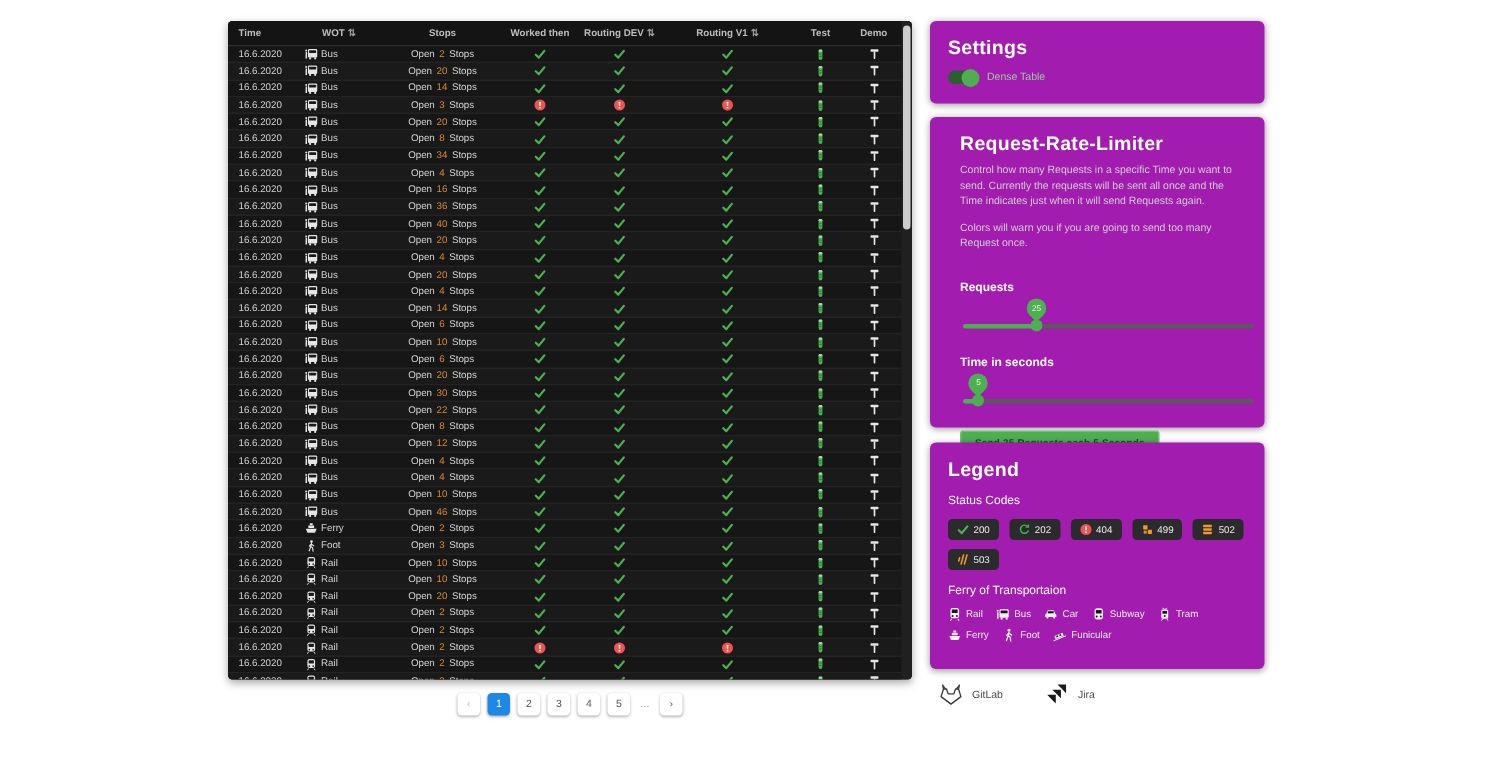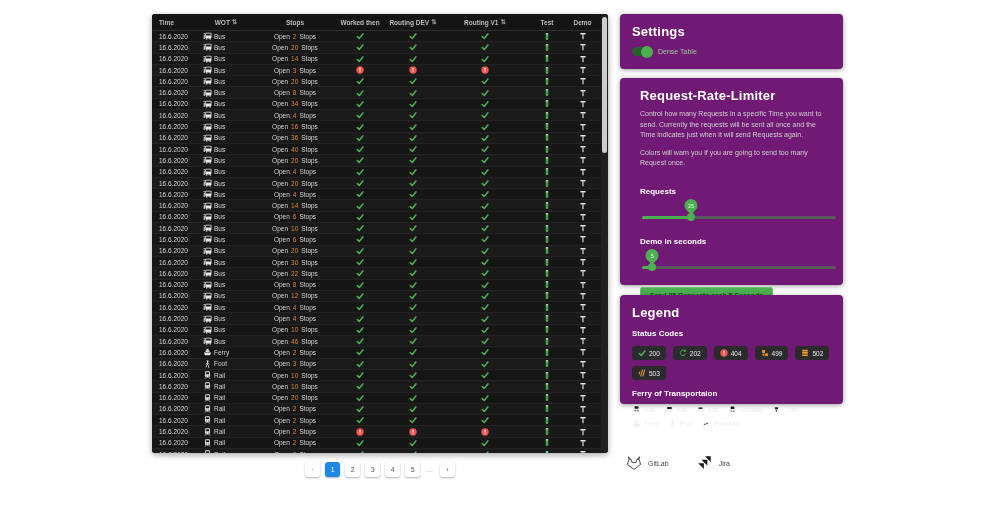--- a/index.html
+++ b/index.html
@@ -39,21 +39,21 @@
   .pagination { position:absolute; left:152px; top:460px; width:456px; height:18px;
                 display:flex; align-items:center; justify-content:center; gap:5px; }
   .pgbtn { min-width:15px; height:15px; padding:0 3px; display:flex; align-items:center;
            justify-content:center; background:#fff; border-radius:3px; font-size:7px;
            color:#555; box-shadow:0 1px 2px rgba(0,0,0,.3); cursor:pointer; }
   .pgbtn.active { background:var(--blue); color:#fff; }
   .pgbtn.muted { color:#bbb; }
   .pg-ellipsis { font-size:7px; color:#999; padding:0 2px; }
 
   
-  .panel { position:absolute; left:620px; width:223px; background:#701a75; color:#fff;
+  .panel { position:absolute; left:620px; width:223px; background:#a21caf; color:#fff;
            border-radius:4px; box-shadow:0 1px 5px rgba(0,0,0,.4); padding:10px 12px; }
   .panel h2 { font-size:13px; font-weight:bold; letter-spacing:.2px; }
   #settings-panel { top:14px; height:55px; }
   .toggle-row { display:flex; align-items:center; gap:6px; margin-top:8px; }
   .toggle { position:relative; width:20px; height:9px; background:#2c5e2f; border-radius:5px;
             cursor:pointer; }
   .toggle .knob { position:absolute; right:-1px; top:-1.5px; width:12px; height:12px;
                   border-radius:50%; background:var(--green); }
   .toggle-label { font-size:7px; color:#9ccc9c; }
 
@@ -69,22 +69,22 @@
                  background:var(--green); transform:translateX(-50%); }
   .slider .balloon { position:absolute; top:-17px; width:13px; height:13px;
                      background:var(--green); border-radius:50% 50% 50% 0;
                      transform:translateX(-50%) rotate(-45deg); display:flex;
                      align-items:center; justify-content:center; }
   .slider .balloon span { transform:rotate(45deg); font-size:5.5px; color:#eaffea; }
   .send-btn { margin-top:16px; display:inline-block; background:var(--green);
               border:1px solid #71c173; color:#135119; font-size:6.5px; font-weight:bold;
               padding:4px 9px; border-radius:2px; cursor:pointer; letter-spacing:.2px; }
 
-  #legend-panel { top:295px; height:109px; }
-  .sub-title { font-size:8px; font-weight:bold; margin-top:9px; }
+  #legend-panel { top:295px; height:151px; }
+  .sub-title { font-size:8px; font-weight:normal; margin-top:9px; }
   .chip-wrap { display:flex; flex-wrap:wrap; gap:6px 7px; margin-top:8px; }
   .chip { display:flex; align-items:center; gap:3px; background:#2b2b2e; border-radius:3px;
           padding:3px 6px; font-size:6.5px; color:#ececec; }
   .chip .icon svg { width:8px; height:8px; }
   .modes-wrap { display:flex; flex-wrap:wrap; gap:5px 9px; margin-top:7px; }
   .mode-item { display:flex; align-items:center; gap:3px; font-size:6.5px; color:#ececec; }
   .mode-item .icon svg { width:9px; height:9px; color:#efefef; }
 
   
   .footer-links { position:absolute; left:626px; top:455px; display:flex; gap:28px;
@@ -2440,21 +2440,21 @@
 
   <div class="slider-label">Requests</div>
   <div class="slider" id="requests-slider">
     <div class="fill" style="width: 25%;"></div>
     <div class="balloon" style="left: 25%;">
       <span>25</span>
       </div>
     <div class="dot" style="left: 25%;"></div>
   </div>
 
-  <div class="slider-label">Demo in seconds</div>
+  <div class="slider-label">Time in seconds</div>
   <div class="slider" id="time-slider">
     <div class="fill" style="width: 5%;"></div>
     <div class="balloon" style="left: 5%;">
       <span>5</span>
       </div>
     <div class="dot" style="left: 5%;"></div>
   </div>
 
   <div class="send-btn">Send 25 Requests each 5 Seconds</div>
 </div>

